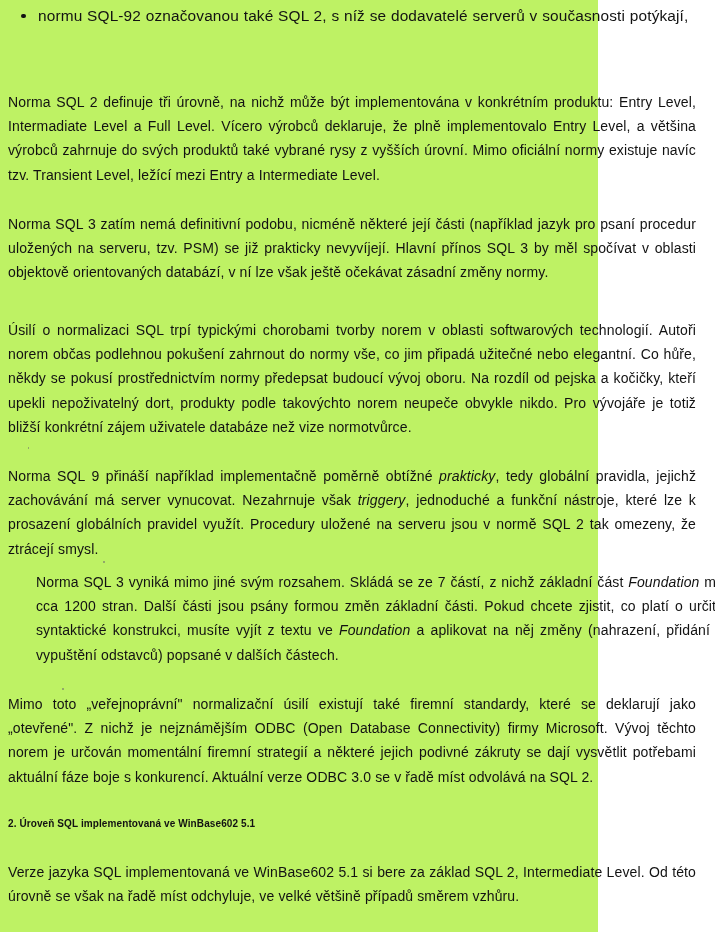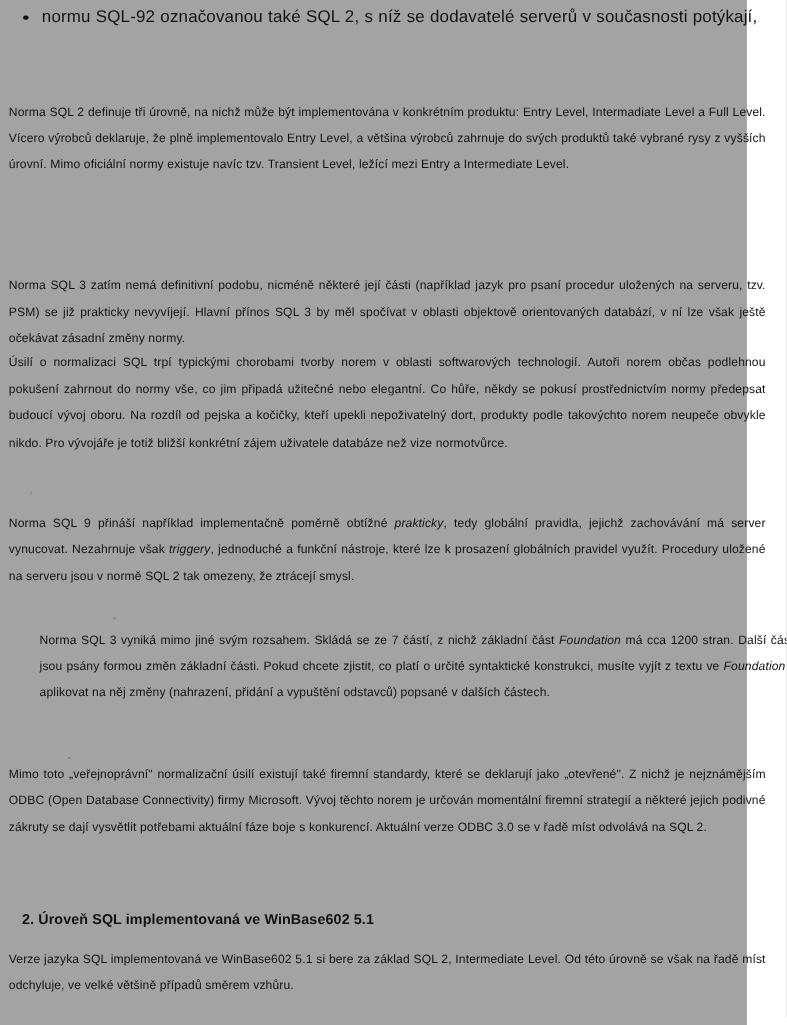--- a/index.html
+++ b/index.html
@@ -11,25 +11,25 @@
   body {
     width: 715px;
     height: 932px;
     overflow: hidden;
     font-family: "Liberation Sans", "DejaVu Sans", sans-serif;
     color: #121212;
     -webkit-font-smoothing: none;
   }
   .page {
     position: relative;
-    width: 679px;
+    width: 598px;
     height: 932px;
     box-sizing: border-box;
     padding: 12px;
-    background: #a3a3a3;
+    background: #bef264;
   }
 
   
   .bullet-list {
     list-style: none;
     margin: 0;
     padding: 0;
     position: absolute;
     left: 8px;
     top: 4px;
@@ -52,47 +52,47 @@
     height: 4.5px;
     background: #111;
     border-radius: 50%;
   }
 
   
   .para {
     position: absolute;
     left: 8px;
     width: 688px;
-    font-size: 11px;
+    font-size: 14px;
     line-height: 24.2px;
     text-align: justify;
     text-justify: inter-word;
     letter-spacing: 0.12px;
     margin: 0;
   }
   .para em {
     font-style: italic;
   }
 
   
   .heading {
     position: absolute;
     left: 8px;
     width: 688px;
-    font-size: 13px;
+    font-size: 10px;
     line-height: 24.2px;
     font-weight: bold;
     letter-spacing: 0.1px;
-    margin: 12px;
+    margin: 0;
     text-align: left;
   }
 
   
   #p-levels   { top: 90px;  }
-  #p-sql3     { top: 212px; margin-top: 36px; }
+  #p-sql3     { top: 212px; }
   #p-effort   { top: 318px; }
   #p-sql2adv  { top: 464px; }
   #p-scope    { top: 570px; margin-left: 28px; }
   #p-odbc     { top: 692px; }
   #h-section  { top: 812px; }
   #p-winbase  { top: 860px; }
 
   
   .speckle {
     position: absolute;

